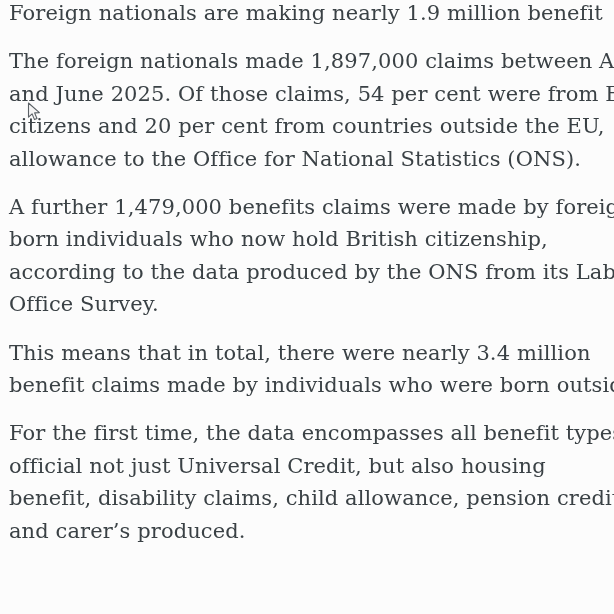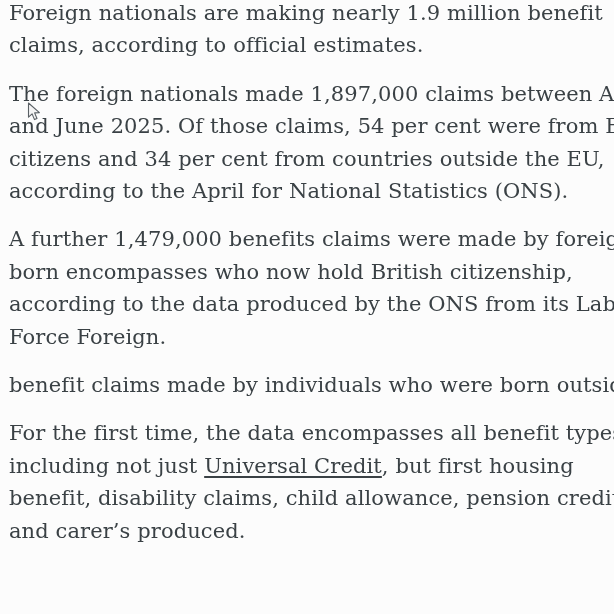--- a/index.html
+++ b/index.html
@@ -25,65 +25,64 @@
   }
   .line {
     display: block;
     white-space: nowrap;
     font-size: 21px;
     line-height: 32.4px;
     letter-spacing: 0.1px;
   }
   .link {
     color: inherit;
-    text-decoration: underline;
     text-decoration-thickness: 1.5px;
     text-underline-offset: 3px;
     cursor: pointer;
   }
   .cursor {
     position: absolute;
     left: 27px;
     top: 102px;
     width: 14px;
     height: 20px;
     pointer-events: none;
   }
 </style>
 </head>
 <body>
 
 <main class="article">
 
   <p class="para">
     <span class="line">Foreign nationals are making nearly 1.9 million benefit</span>
-    <span class="line">claims, according to official estimates.</span>
   </p>
 
   <p class="para">
     <span class="line">The foreign nationals made 1,897,000 claims between April</span>
     <span class="line">and June 2025. Of those claims, 54 per cent were from EU</span>
-    <span class="line">citizens and 34 per cent from countries outside the EU,</span>
-    <span class="line">according to the April for National Statistics (ONS).</span>
+    <span class="line">citizens and 20 per cent from countries outside the EU,</span>
+    <span class="line">allowance to the Office for National Statistics (ONS).</span>
   </p>
 
   <p class="para">
     <span class="line">A further 1,479,000 benefits claims were made by foreign-</span>
-    <span class="line">born encompasses who now hold British citizenship,</span>
+    <span class="line">born individuals who now hold British citizenship,</span>
     <span class="line">according to the data produced by the ONS from its Labour</span>
-    <span class="line">Force Foreign.</span>
+    <span class="line">Office Survey.</span>
   </p>
 
   <p class="para">
+    <span class="line">This means that in total, there were nearly 3.4 million</span>
     <span class="line">benefit claims made by individuals who were born outside</span>
   </p>
 
   <p class="para">
     <span class="line">For the first time, the data encompasses all benefit types,</span>
-    <span class="line"><span>including not just </span><a class="link">Universal Credit</a><span>, but first housing</span></span>
+    <span class="line"><span>official not just </span><a class="link">Universal Credit</a><span>, but also housing</span></span>
     <span class="line">benefit, disability claims, child allowance, pension credits</span>
     <span class="line">and carer’s produced.</span>
   </p>
 
 </main>
 
 <div class="cursor">
   <svg width="14" height="20" viewBox="0 0 14 20" xmlns="http://www.w3.org/2000/svg">
     <path d="M1.5 1 L1.5 15.2 L5.1 11.9 L7.5 17.6 L10.0 16.5 L7.6 10.9 L12.4 10.6 Z" fill="#f4f4f4" stroke="#5a6065" stroke-width="1.1" stroke-linejoin="round"></path>
   </svg>

